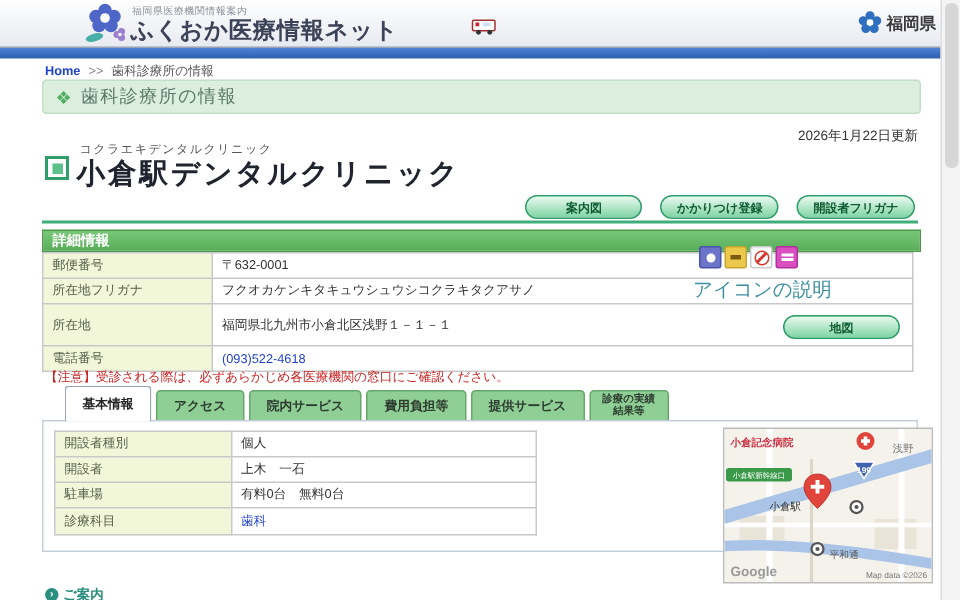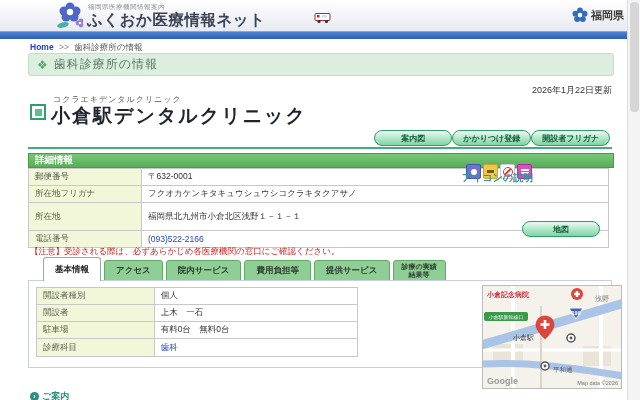--- a/index.html
+++ b/index.html
@@ -29,50 +29,50 @@
 
   .updated{right:28px;top:84px;font-size:9px;color:#333;}
 
   
   .bullet{left:30px;top:104px;width:12px;height:12px;border:2px solid #2f9e6a;background:#fff;display:flex;align-items:center;justify-content:center;}
   .bullet i{display:block;width:7px;height:7px;background:#5cc08a;}
   .furi{left:53px;top:94px;font-size:8px;color:#555;letter-spacing:1px;}
   .cname{left:51px;top:103px;font-size:19px;font-weight:bold;color:#20242f;letter-spacing:2px;}
 
   
-  .btnrow{right:30px;top:130px;display:flex;}
+  .btnrow{right:30px;top:130px;display:flex;gap:12px;}
   .gbtn{height:14px;border:1px solid #2f9e6a;border-radius:8px;background:linear-gradient(#eafaf0,#7fd4a4);
         color:#0f5c34;font-size:8px;font-weight:bold;display:flex;align-items:center;justify-content:center;
         padding:0 10px;min-width:56px;cursor:pointer;}
   .grule{left:28px;top:147px;width:584px;height:2px;background:#3fae7a;}
 
   
   .secbar{left:28px;top:153px;width:578px;height:13px;background:linear-gradient(#79c779,#58ae58);
           border:1px solid #4a9a4a;color:#fff;font-size:9.5px;font-weight:bold;display:flex;align-items:center;padding-left:6px;}
   table.dt{border-collapse:collapse;}
   table.dt td{border:1px solid #c8c8c8;font-size:8.5px;padding:2px 6px;vertical-align:middle;}
   td.lbl{background:#f3f7da;color:#555f4a;width:100px;}
   td.val{background:#fff;color:#333;}
   .dtbl{left:28px;top:168px;width:581px;}
   .tel{color:#2244cc;}
-  .mapbtn{position:absolute;right:8px;top:18px;width:34px;height:14px;}
+  .mapbtn{position:absolute;right:8px;top:7px;width:34px;height:14px;}
 
   
   .iconrow{left:466px;top:164px;display:flex;gap:2px;}
   .sic{width:13px;height:13px;border-radius:2px;position:relative;}
   .sic.blue{background:#6b74c8;border:1px solid #4a53a8;}
   .sic.blue::after{content:"";position:absolute;left:3.5px;top:3.5px;width:6px;height:6px;border-radius:50%;background:#fff;}
   .sic.yellow{background:#ecc94d;border:1px solid #c7a52e;}
   .sic.yellow::after{content:"";position:absolute;left:3px;top:5px;width:7px;height:3px;background:#7a5c10;}
   .sic.nosmoke{background:#fff;border:1px solid #ccc;}
   .sic.nosmoke::before{content:"";position:absolute;left:1.5px;top:1.5px;width:8px;height:8px;border:1.5px solid #d43a2f;border-radius:50%;}
   .sic.nosmoke::after{content:"";position:absolute;left:2px;top:5.5px;width:9px;height:1.8px;background:#d43a2f;transform:rotate(-45deg);}
   .sic.pink{background:#d94fc0;border:1px solid #b02f9a;}
   .sic.pink::after{content:"";position:absolute;left:2.5px;top:4px;width:8px;height:2px;background:#fff;box-shadow:0 3px 0 #fff;}
-  .icnote{left:462px;top:171px;font-size:10px;color:#3a8fa0;cursor:pointer;font-weight:bold;}
+  .icnote{left:462px;top:184px;font-size:13px;color:#3a8fa0;cursor:pointer;}
 
   .notice{left:30px;top:246px;font-size:8.5px;color:#cc2222;}
 
   
   .tabs{left:28px;top:258px;display:flex;gap:3px;align-items:flex-end;height:23px;margin-left:15px;}
   .tab{height:19px;background:#8fcf96;border:1px solid #64a86a;border-radius:3px 3px 0 0;
        font-size:8.5px;font-weight:bold;color:#2d3b2e;display:flex;align-items:center;justify-content:center;
        padding:0 11px;cursor:pointer;}
   .tab.active{height:23px;background:#fff;border:1px solid #9aa4ae;border-bottom:none;color:#222;z-index:3;}
   .tab.twoline{flex-direction:column;font-size:7px;line-height:8px;padding:0 8px;}
@@ -173,21 +173,21 @@
     </tr>
     <tr style="height:28px;">
       <td class="lbl">所在地</td>
       <td class="val" style="position:relative;">
         <span>福岡県北九州市小倉北区浅野１－１－１</span>
         <span class="gbtn mapbtn">地図</span>
       </td>
     </tr>
     <tr>
       <td class="lbl">電話番号</td>
-      <td class="val"><span class="tel">(093)522-2166</span></td>
+      <td class="val"><span class="tel">(093)522-4618</span></td>
     </tr>
   </tbody>
     </table>
 
   <div class="abs iconrow">
     <span class="sic blue"></span>
     <span class="sic yellow"></span>
     <span class="sic nosmoke"></span>
     <span class="sic pink"></span>
   </div>

